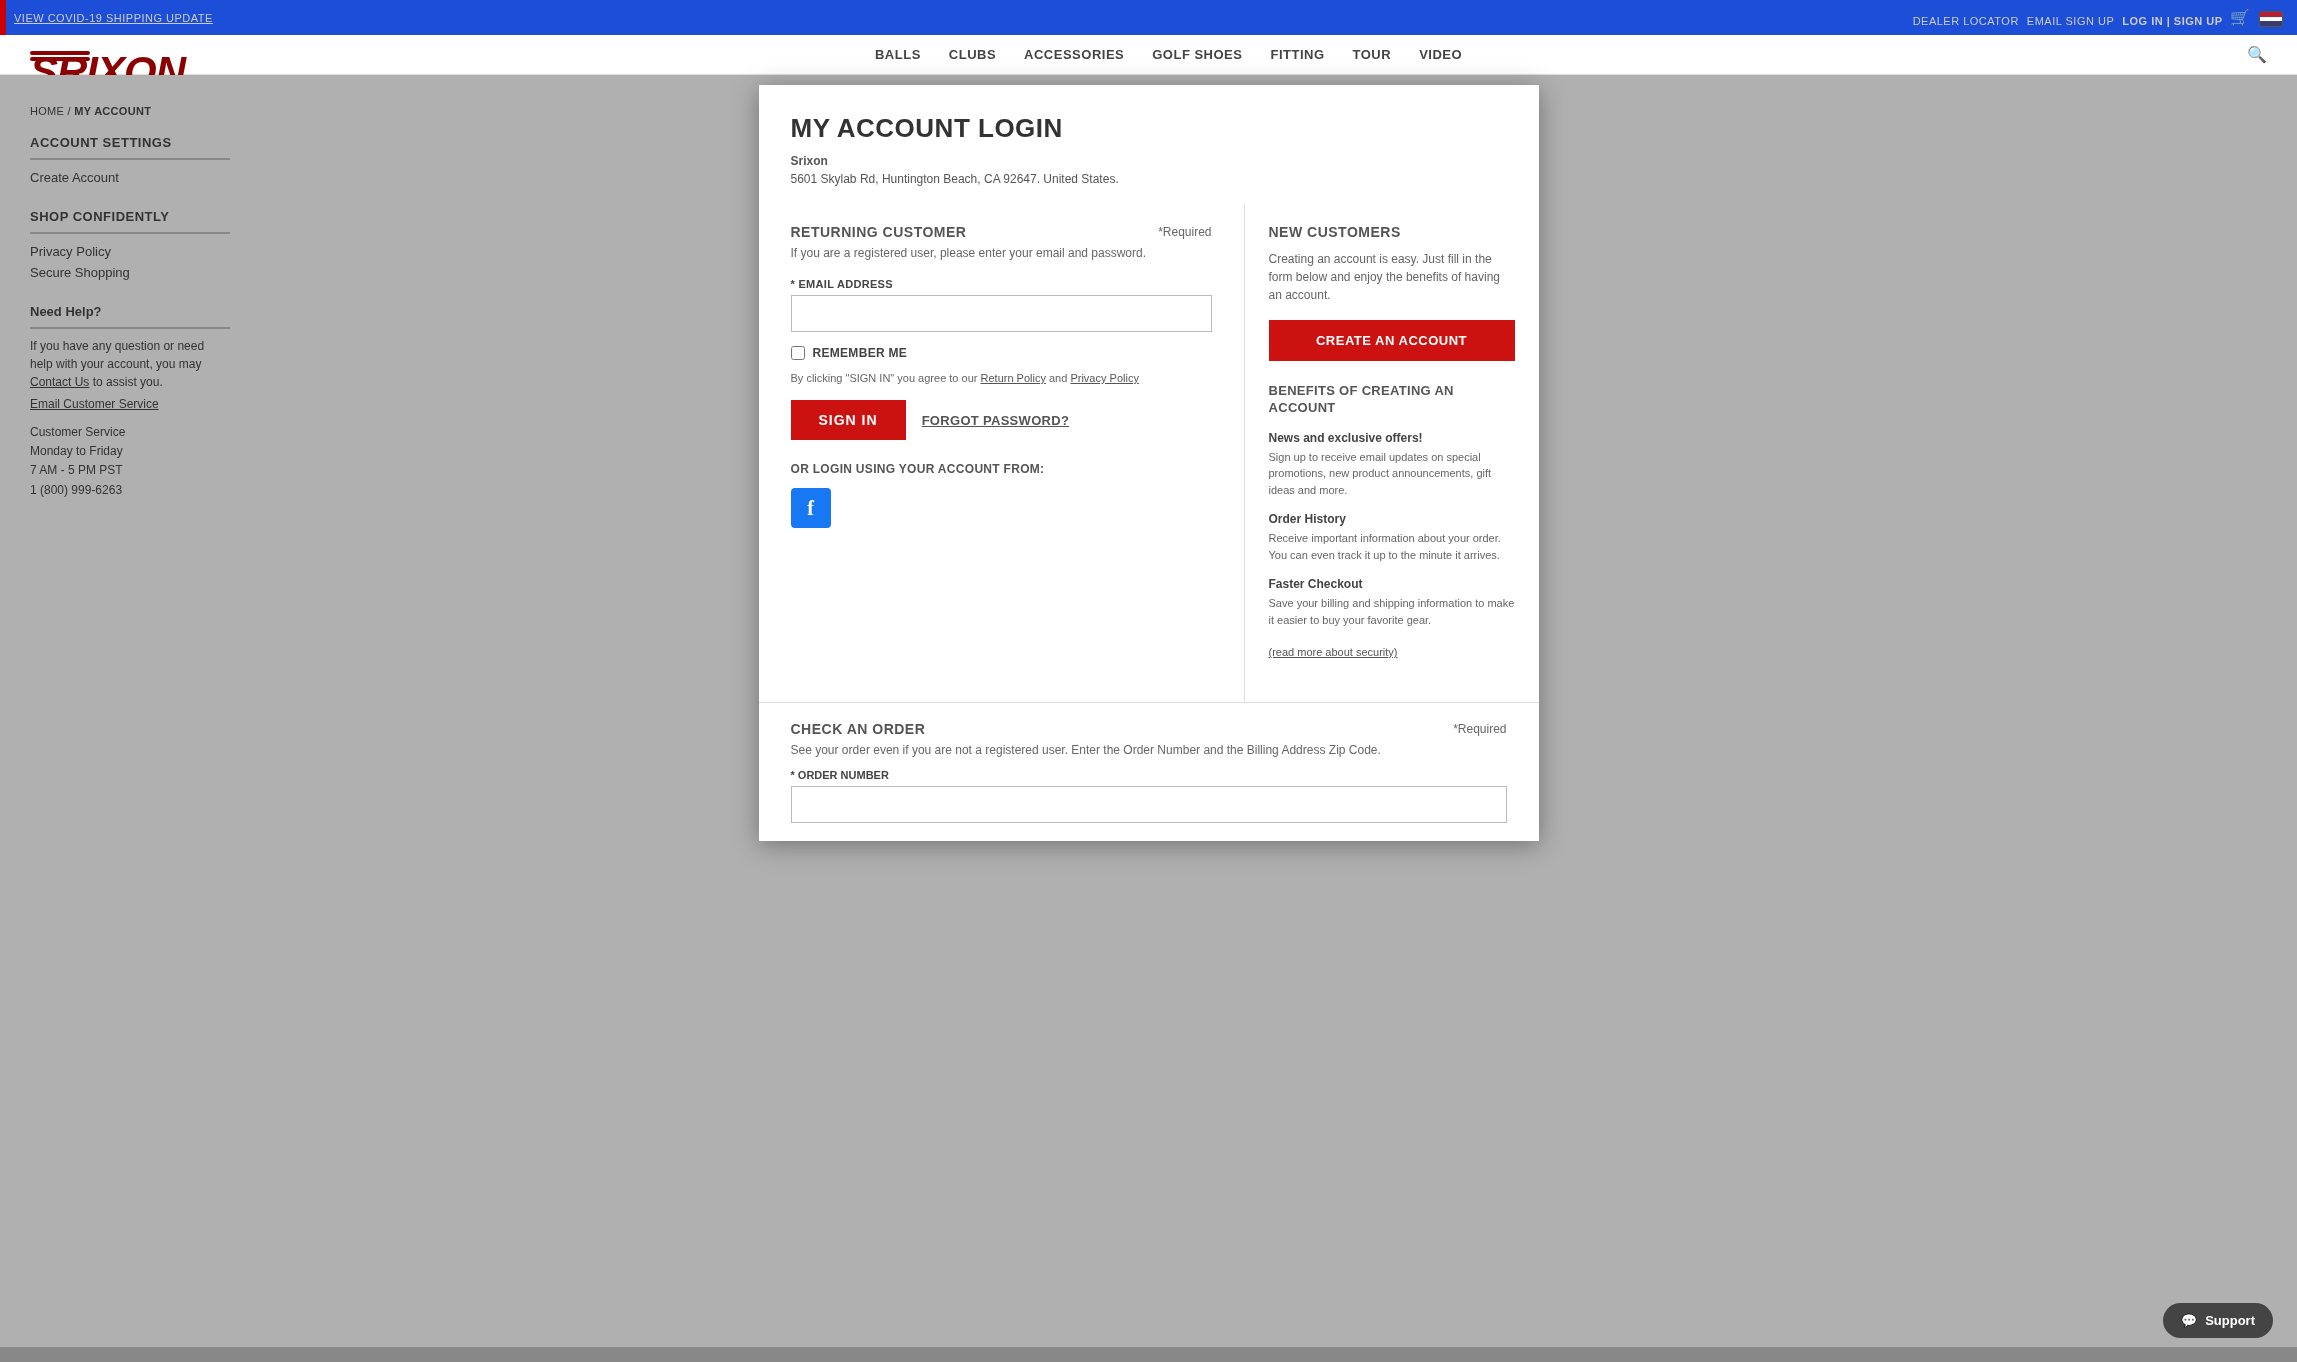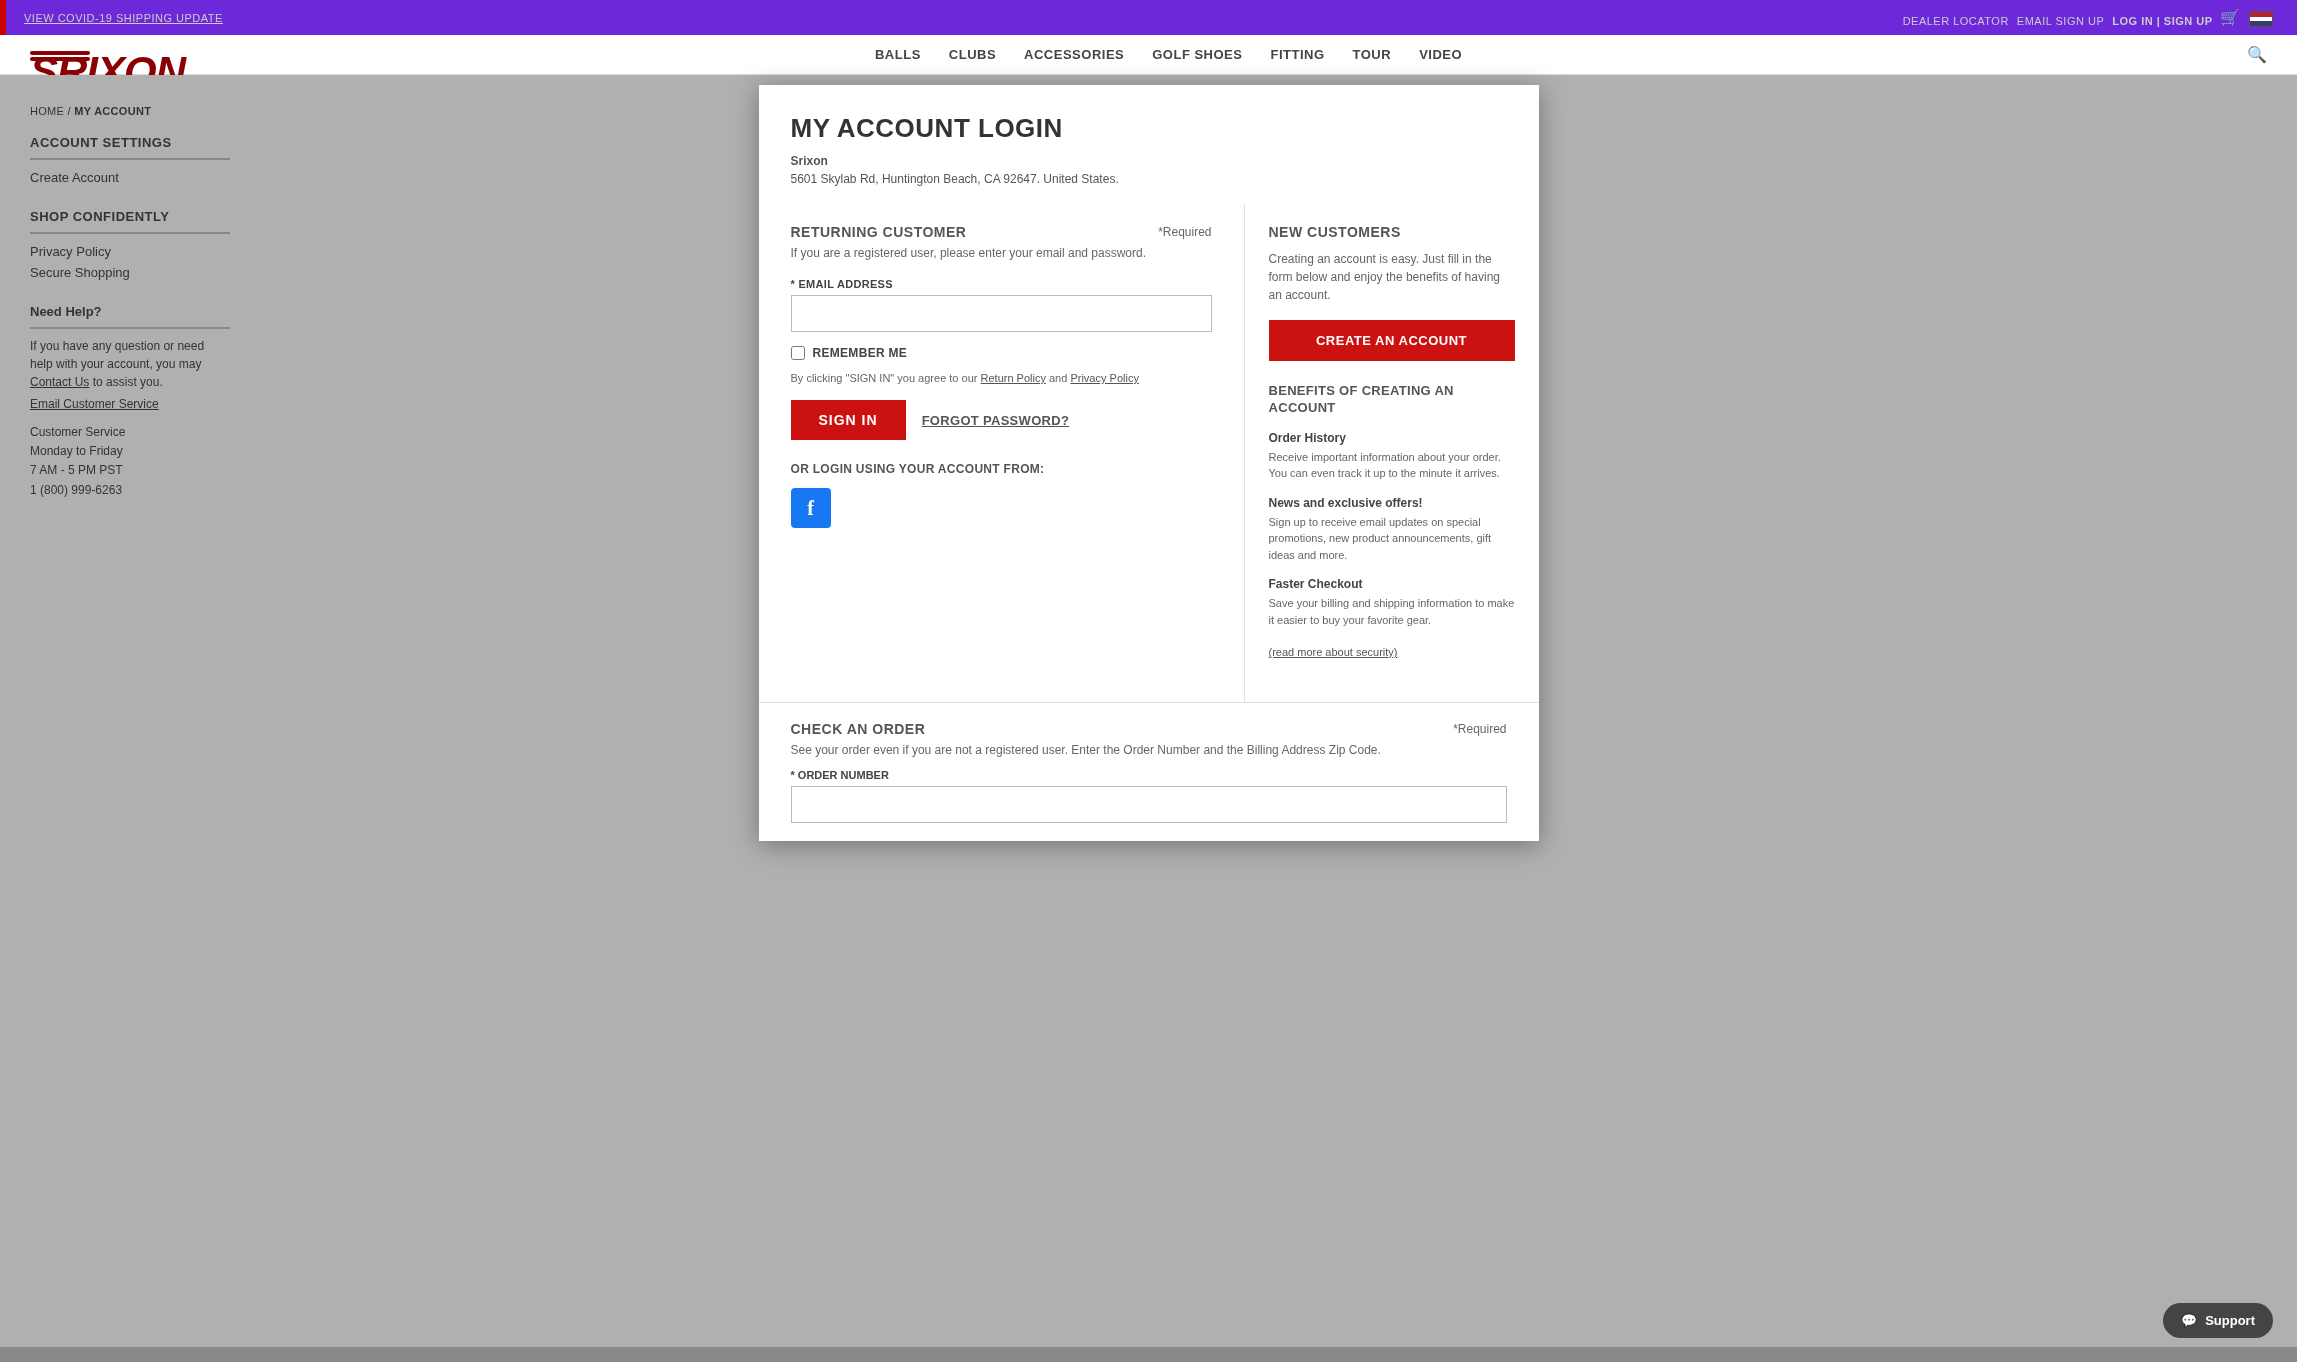--- a/index.html
+++ b/index.html
@@ -5,27 +5,27 @@
     * { box-sizing: border-box; margin: 0; padding: 0; }
     body {
       font-family: Arial, Helvetica, sans-serif;
       background: #888;
       min-height: 100vh;
       overflow-x: hidden;
     }
 
     
     .announcement-bar {
-      background: #6d28d9;
+      background: #1d4ed8;
       color: #ccc;
       font-size: 11px;
       display: flex;
       align-items: center;
       justify-content: space-between;
-      padding: 8px 24px;
+      padding: 8px 14px;
       position: relative;
     }
     .announcement-bar .red-line {
       position: absolute;
       left: 0; top: 0; bottom: 0;
       width: 6px;
       background: #cc0000;
     }
     .announcement-bar .covid-link {
       color: #ccc;
@@ -617,27 +617,27 @@
         </div>
 
         <div class="modal-right">
           <div class="new-customers-title">NEW CUSTOMERS</div>
           <p class="new-customers-desc">Creating an account is easy. Just fill in the form below and enjoy the benefits of having an account.</p>
           <button class="btn-create-account">CREATE AN ACCOUNT</button>
 
           <div class="benefits-title">BENEFITS OF CREATING AN ACCOUNT</div>
 
           <div class="benefit-item">
+            <div class="benefit-name">News and exclusive offers!</div>
+            <div class="benefit-desc">Sign up to receive email updates on special promotions, new product announcements, gift ideas and more.</div>
+          </div>
+
+          <div class="benefit-item">
             <div class="benefit-name">Order History</div>
             <div class="benefit-desc">Receive important information about your order. You can even track it up to the minute it arrives.</div>
-          </div>
-
-          <div class="benefit-item">
-            <div class="benefit-name">News and exclusive offers!</div>
-            <div class="benefit-desc">Sign up to receive email updates on special promotions, new product announcements, gift ideas and more.</div>
           </div>
 
           <div class="benefit-item">
             <div class="benefit-name">Faster Checkout</div>
             <div class="benefit-desc">Save your billing and shipping information to make it easier to buy your favorite gear.</div>
           </div>
 
           <div class="benefit-item">
             <a class="benefit-link">(read more about security)</a>
           </div>

